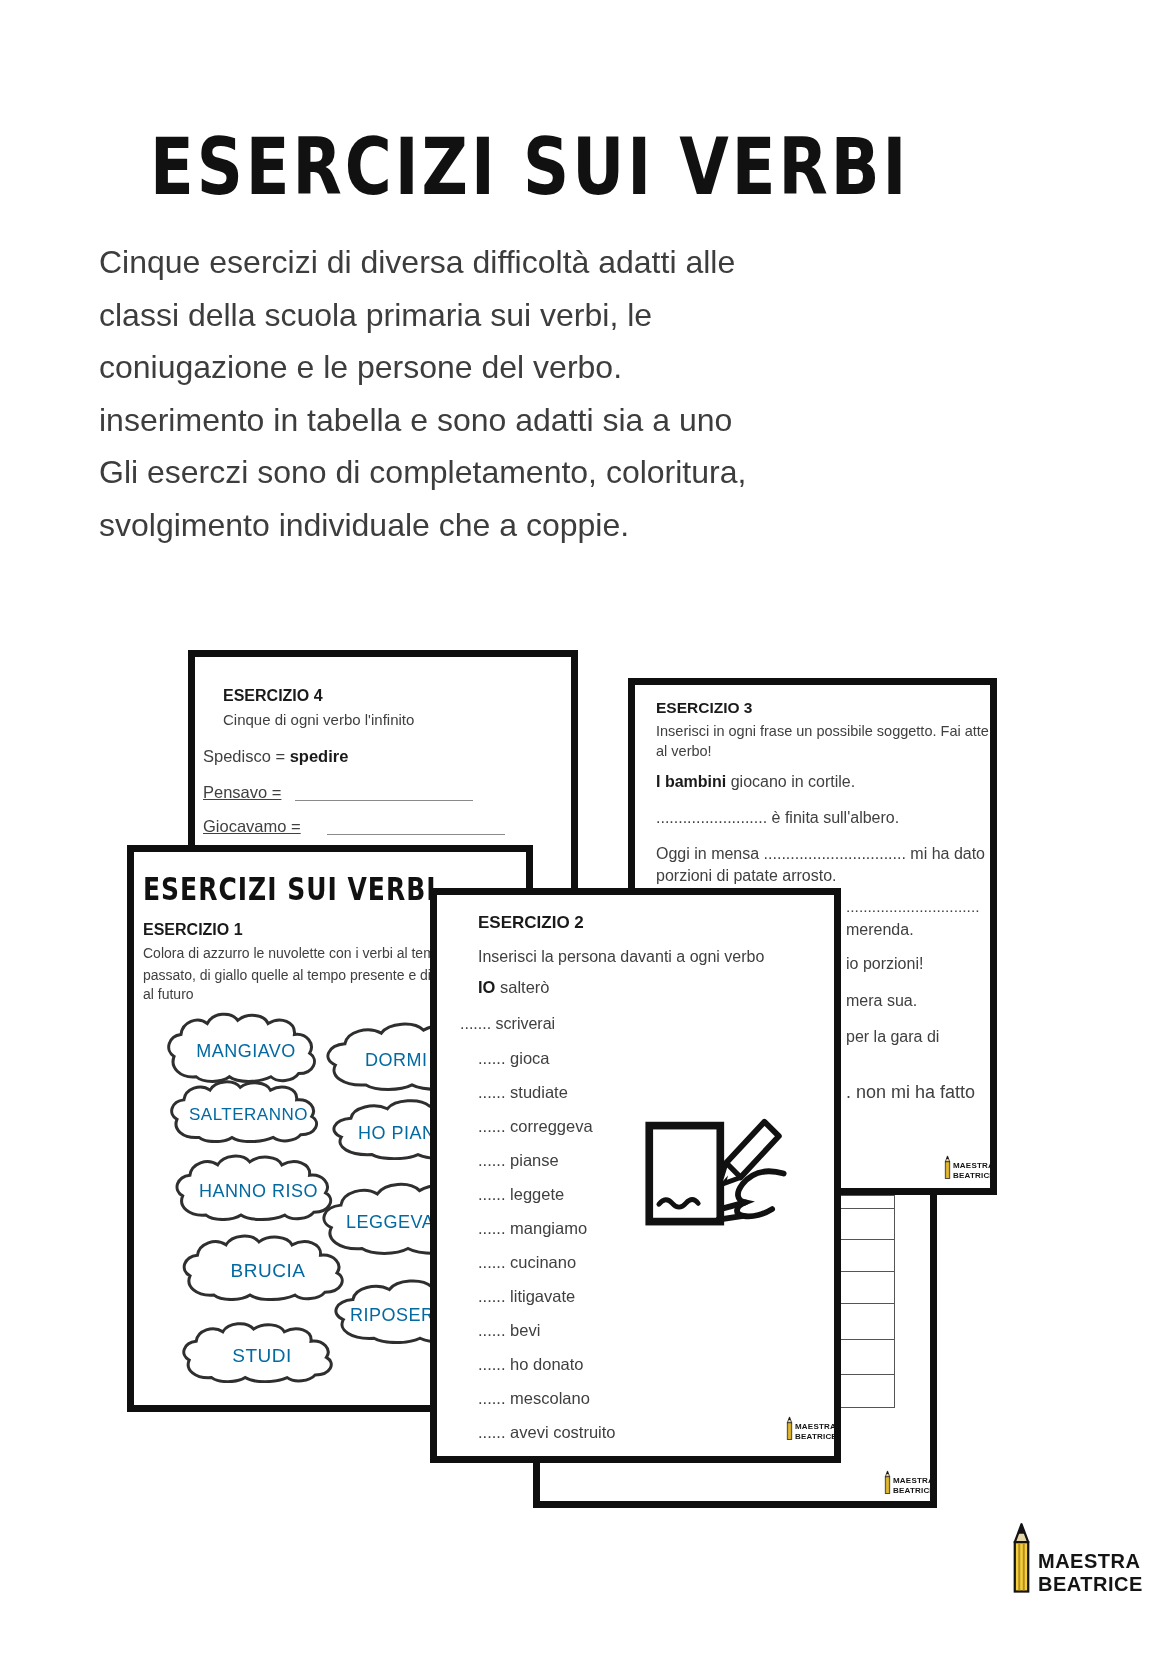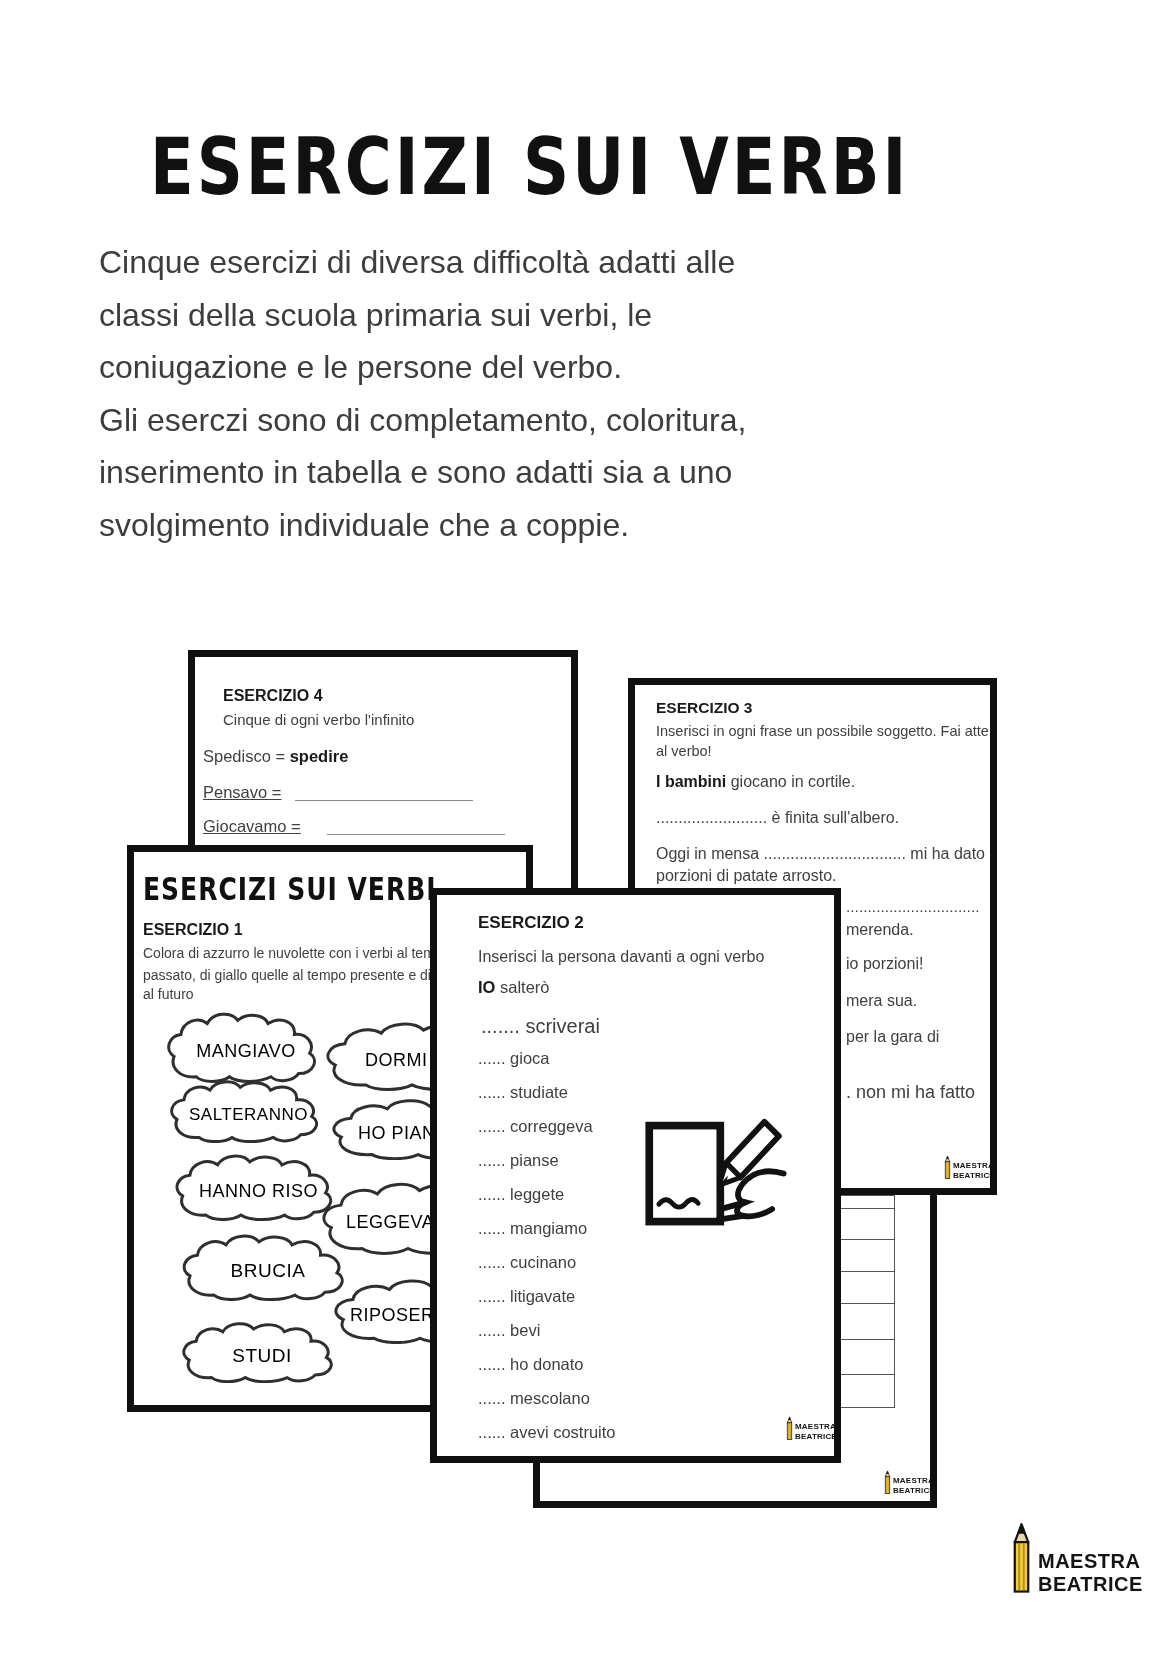--- a/index.html
+++ b/index.html
@@ -19,21 +19,21 @@
   .abs{position:absolute;white-space:nowrap;}
   .h-bold{font-weight:bold;color:#1a1a1a;}
   .body-txt{color:#404040;}
   .sheet-title{font-family:"DejaVu Sans",sans-serif;font-weight:bold;font-size:25px;
         letter-spacing:1px;color:#111;transform:scaleY(1.25);transform-origin:0 0;}
   .row{display:flex;align-items:center;text-decoration:underline;}
   .uline{border-bottom:1.5px solid #8a8a8a;height:16px;}
   .cloud{position:absolute;}
   .cloud svg{position:absolute;left:0;top:0;width:100%;height:100%;}
   .cloud-label{position:absolute;left:0;top:0;right:0;bottom:0;display:flex;align-items:center;
-        justify-content:center;font-size:18px;color:#000000;letter-spacing:.5px;padding-top:8px;}
+        justify-content:center;font-size:18px;color:#0369a1;letter-spacing:.5px;padding-top:8px;}
   .cloud-label.la{justify-content:flex-start;}
   .logo{display:flex;align-items:flex-end;}
   .logo .txt{display:flex;flex-direction:column;font-weight:bold;color:#141414;}
   .logo-small .txt{font-size:8px;line-height:9.5px;letter-spacing:.2px;margin-left:1px;}
   .logo-big .txt{font-size:20px;line-height:23px;letter-spacing:.5px;margin-left:3px;}
   .tblcol{position:absolute;border:1px solid #555;box-sizing:border-box;}
   .tblline{position:absolute;left:0;right:0;border-top:1px solid #555;}
 </style>
 </head>
 <body>
@@ -57,22 +57,22 @@
 </svg>
 
 <div class="page">
 
   <div class="main-title">ESERCIZI SUI VERBI</div>
 
   <div class="intro">
     <div>Cinque esercizi di diversa difficoltà adatti alle</div>
     <div>classi della scuola primaria sui verbi, le</div>
     <div>coniugazione e le persone del verbo.</div>
+    <div>inserimento in tabella e sono adatti sia a uno</div>
     <div>Gli eserczi sono di completamento, coloritura,</div>
-    <div>inserimento in tabella e sono adatti sia a uno</div>
     <div>svolgimento individuale che a coppie.</div>
   </div>
 
   <section class="card" id="card-e4">
     <div class="abs h-bold" style="left:28px;top:30px;font-size:16px">ESERCIZIO 4</div>
     <div class="abs body-txt" style="left:28px;top:54px;font-size:15px">Cinque di ogni verbo l'infinito</div>
     <div class="abs body-txt" style="left:8px;top:90px;font-size:16.5px"><span>Spedisco = </span><span class="h-bold">spedire</span></div>
     <div class="abs row" style="left:8px;top:126px;font-size:16.5px">
         <span class="body-txt">Pensavo =</span>
         <span class="uline" style="width:178px;margin-left:14px"></span>
@@ -189,21 +189,21 @@
           <use href="#cloud-shape"></use>
         </svg>
       <span class="cloud-label la" style="padding-left:22px">RIPOSER</span>
     </div>
   </section>
 
   <section class="card" id="card-e2">
     <div class="abs h-bold" style="left:41px;top:18px;font-size:17px">ESERCIZIO 2</div>
     <div class="abs body-txt" style="left:41px;top:53px;font-size:16px">Inserisci la persona davanti a ogni verbo</div>
     <div class="abs body-txt" style="left:41px;top:83px;font-size:16.5px"><span class="h-bold">IO</span><span> salterò</span></div>
-    <div class="abs body-txt" style="left:44px;top:120px;font-size:20px">....... scriverai</div>
+    <div class="abs body-txt" style="left:23px;top:120px;font-size:16px">....... scriverai</div>
     <div class="abs body-txt" style="left:41px;top:154px;font-size:16.5px">...... gioca</div>
     <div class="abs body-txt" style="left:41px;top:188px;font-size:16.5px">...... studiate</div>
     <div class="abs body-txt" style="left:41px;top:222px;font-size:16.5px">...... correggeva</div>
     <div class="abs body-txt" style="left:41px;top:256px;font-size:16.5px">...... pianse</div>
     <div class="abs body-txt" style="left:41px;top:290px;font-size:16.5px">...... leggete</div>
     <div class="abs body-txt" style="left:41px;top:324px;font-size:16.5px">...... mangiamo</div>
     <div class="abs body-txt" style="left:41px;top:358px;font-size:16.5px">...... cucinano</div>
     <div class="abs body-txt" style="left:41px;top:392px;font-size:16.5px">...... litigavate</div>
     <div class="abs body-txt" style="left:41px;top:426px;font-size:16.5px">...... bevi</div>
     <div class="abs body-txt" style="left:41px;top:460px;font-size:16.5px">...... ho donato</div>

